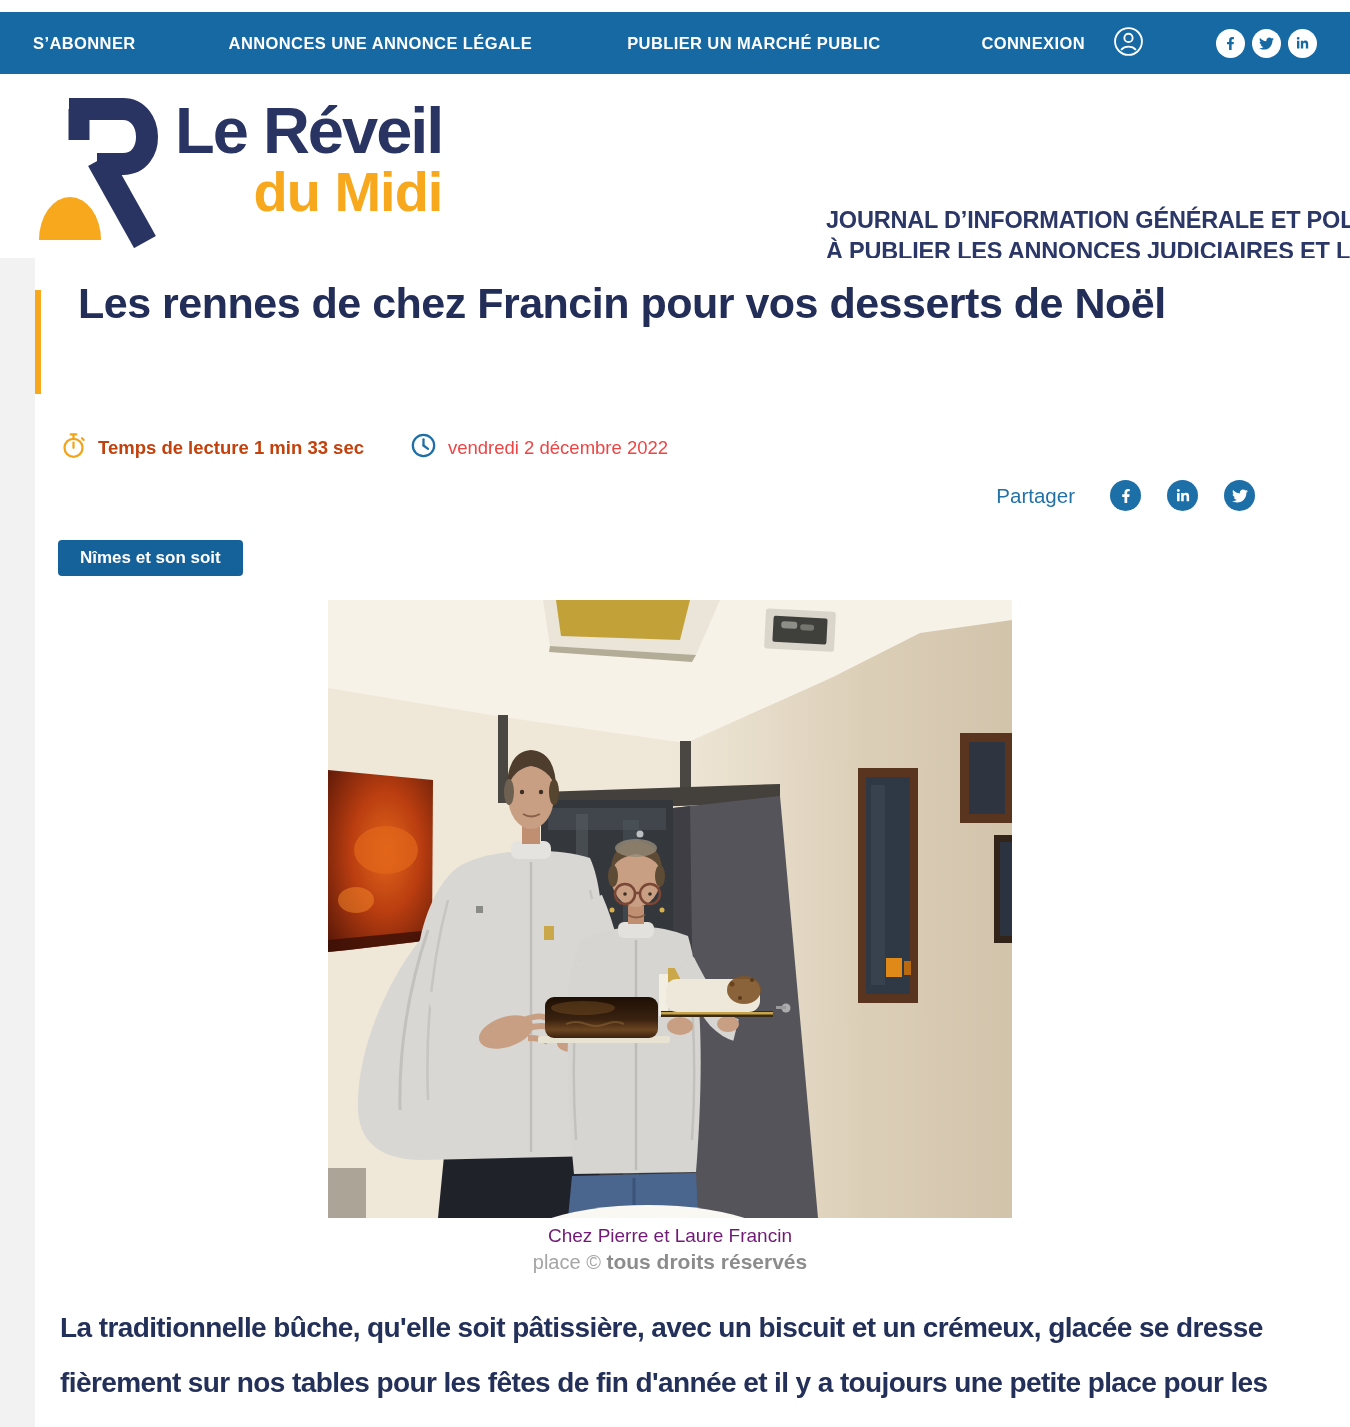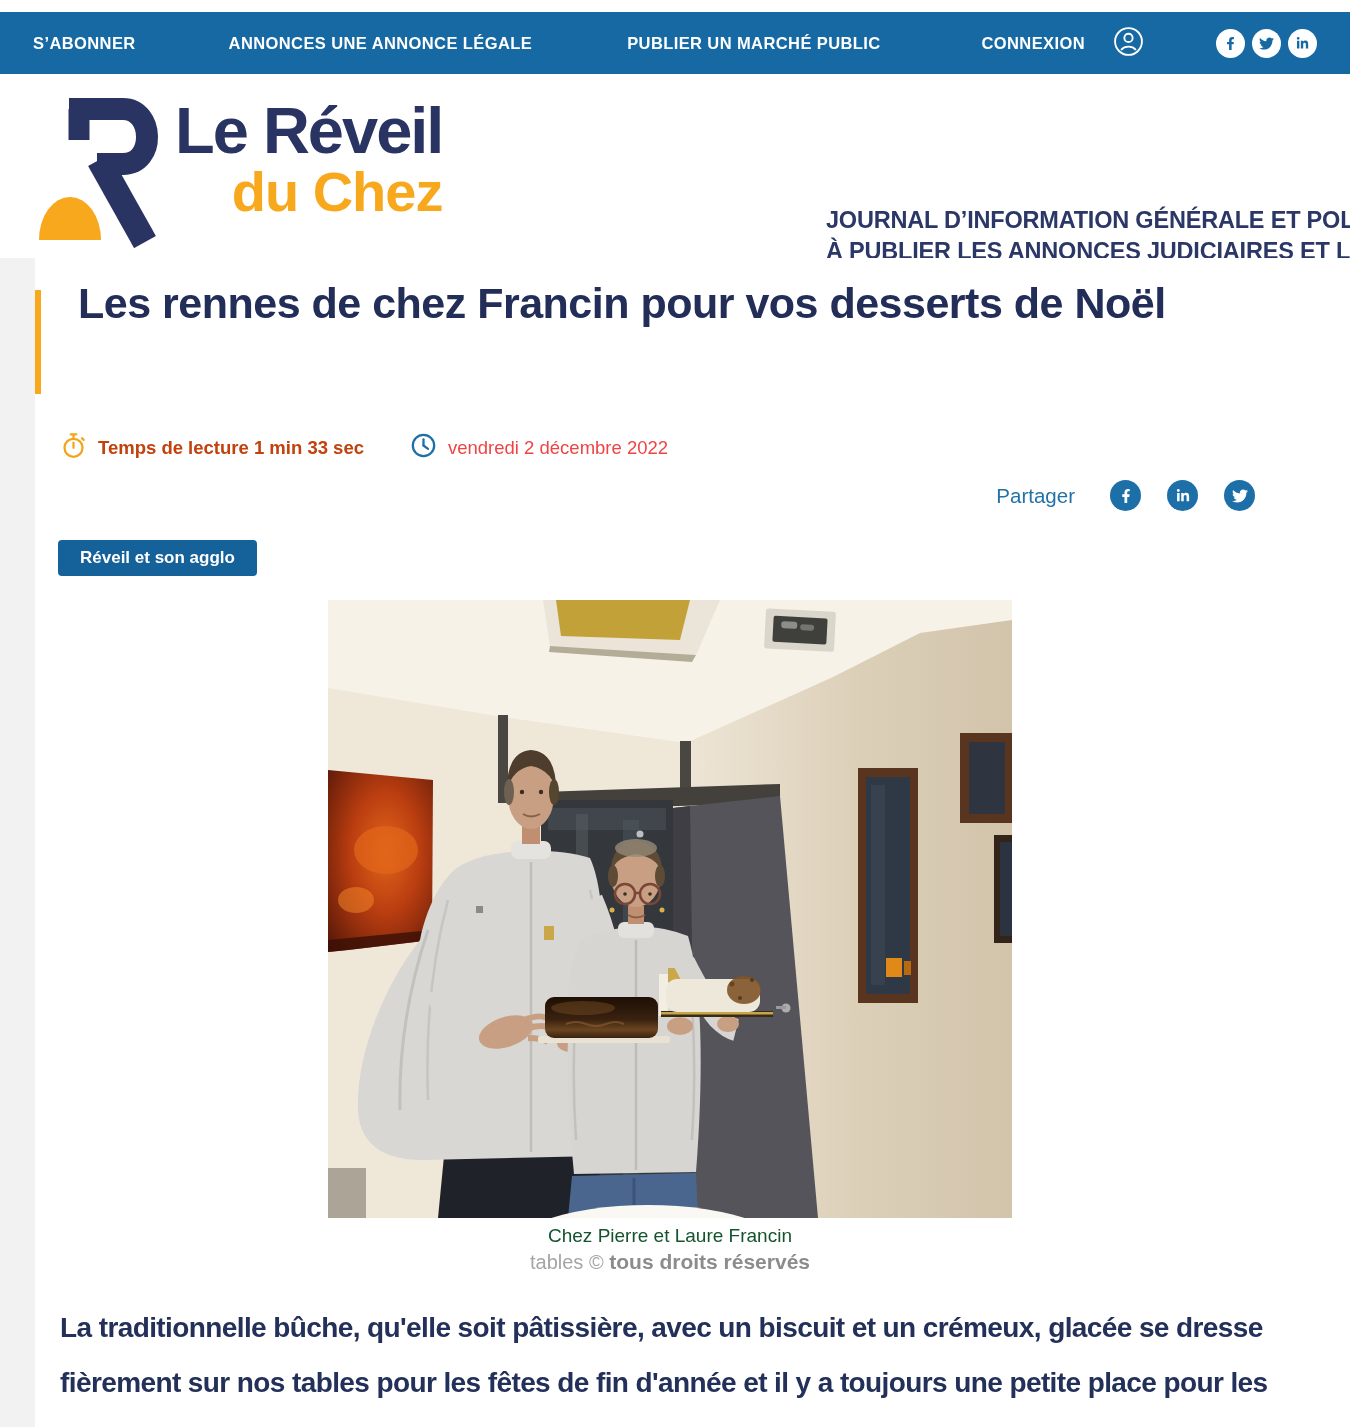--- a/index.html
+++ b/index.html
@@ -63,21 +63,21 @@
   }
 
   .category-tag {
     position:absolute; left:23px; top:282px; background:#15619A; color:#fff;
     font-family:"Liberation Sans", sans-serif;
     font-weight:700; font-size:17px; padding:8px 22px; border-radius:4px; border:none; cursor:pointer;
   }
 
   .article-figure { position:absolute; left:293px; top:342px; width:684px; text-align:center; }
   .article-figure svg.photo { display:block; width:684px; height:618px; }
-  .photo-caption { margin-top:7px; color:#14532d; font-size:19px; }
+  .photo-caption { margin-top:7px; color:#701a75; font-size:19px; }
   .photo-credit  { margin-top:3px; color:#A5A5A5; font-size:20px; }
   .photo-credit .credit-bold { color:#8C8C8C; font-weight:700; font-size:21px; }
 
   .article-body {
     position:absolute; left:25px; top:1042px; width:1252px;
     font-size:28px; font-weight:700; color:#233059; line-height:55px; letter-spacing:-0.6px;
   }
 </style>
 </head>
 <body>
@@ -122,21 +122,21 @@
     <span>
       <svg width="140" height="158" viewBox="0 0 140 158">
         <path d="M4,150 A31,43 0 0 1 66,150 Z" fill="#F8A81D"></path>
         <path d="M44,19 L44,50" stroke="#2A3462" stroke-width="21" fill="none"></path>
         <path d="M34,19 L88,19 C119,19 121,74 88,74 L62,74" stroke="#2A3462" stroke-width="22" fill="none"></path>
         <path d="M64,70 L110,152" stroke="#2A3462" stroke-width="25" fill="none"></path>
       </svg>
     </span>
     <span class="logo-text">
       <div class="logo-l1">Le Réveil</div>
-      <div class="logo-l2">du Chez</div>
+      <div class="logo-l2">du Midi</div>
     </span>
   </div>
   <div class="tagline">
     <div>JOURNAL D’INFORMATION GÉNÉRALE ET POLI</div>
     <div>À PUBLIER LES ANNONCES JUDICIAIRES ET LÉ</div>
   </div>
 </div>
 
 <div class="main">
   <div class="card">
@@ -181,21 +181,21 @@
             <path d="M100.28 448H7.4V148.9h92.88zM53.79 108.1C24.09 108.1 0 83.5 0 53.8a53.79 53.79 0 0 1 107.58 0c0 29.7-24.1 54.3-53.79 54.3zM447.9 448h-92.68V302.4c0-34.7-.7-79.2-48.29-79.2-48.29 0-55.69 37.7-55.69 76.7V448h-92.78V148.9h89.08v40.8h1.3c12.4-23.5 42.69-48.3 87.88-48.3 94 0 111.28 61.9 111.28 142.3V448z"></path>
           </svg>
       </span>
       <span class="sicon2">
         <svg width="16" height="16" viewBox="0 0 512 512" fill="currentColor">
             <path d="M459.37 151.716c.325 4.548.325 9.097.325 13.645 0 138.72-105.583 298.558-298.558 298.558-59.452 0-114.68-17.219-161.137-47.106 8.447.974 16.568 1.299 25.34 1.299 49.055 0 94.213-16.568 130.274-44.832-46.132-.975-84.792-31.188-98.112-72.772 6.498.974 12.995 1.624 19.818 1.624 9.421 0 18.843-1.3 27.614-3.573-48.081-9.747-84.143-51.98-84.143-102.985v-1.299c13.969 7.797 30.214 12.67 47.431 13.319-28.264-18.843-46.781-51.005-46.781-87.391 0-19.492 5.197-37.36 14.294-52.954 51.655 63.675 129.3 105.258 216.365 109.807-1.624-7.797-2.599-15.918-2.599-24.04 0-57.828 46.782-104.934 104.934-104.934 30.213 0 57.502 12.67 76.67 33.137 23.715-4.548 46.456-13.32 66.599-25.34-7.798 24.366-24.366 44.833-46.132 57.827 21.117-2.273 41.584-8.122 60.426-16.243-14.292 20.791-32.161 39.308-52.628 54.253z"></path>
           </svg>
       </span>
     </div>
 
-    <button class="category-tag">Réveil et son agglo</button>
+    <button class="category-tag">Nîmes et son soit</button>
 
     <div class="article-figure">
       <svg class="photo" viewBox="0 0 684 618">
         <defs>
           <linearGradient id="wallg" x1="0" y1="0" x2="1" y2="0">
             <stop offset="0.5" stop-color="#EFE7D8"></stop>
             <stop offset="0.78" stop-color="#DCCFB8"></stop>
             <stop offset="1" stop-color="#D2C4AB"></stop>
           </linearGradient>
           <radialGradient id="paintg" cx="0.55" cy="0.45" r="0.75">
@@ -346,21 +346,21 @@
           <circle cx="404" cy="384" r="2.5" fill="#6B431F"></circle>
           <circle cx="412" cy="398" r="2" fill="#5C3918"></circle>
           <circle cx="424" cy="380" r="2" fill="#5C3918"></circle>
         </g>
 
         <ellipse cx="320" cy="662" rx="152" ry="57" fill="#FAF8F2"></ellipse>
       </svg>
 
       <div class="photo-caption">Chez Pierre et Laure Francin</div>
       <div class="photo-credit">
-        <span>tables</span>
+        <span>place</span>
         <span>©</span>
         <span class="credit-bold">tous droits réservés</span>
       </div>
     </div>
 
     <div class="article-body">La traditionnelle bûche, qu'elle soit pâtissière, avec un biscuit et un crémeux, glacée se dresse fièrement sur nos tables pour les fêtes de fin d'année et il y a toujours une petite place pour les desserts et mignardises. Ce jour là, il faut faire honneur aux</div>
 
   </div>
 </div>
 

